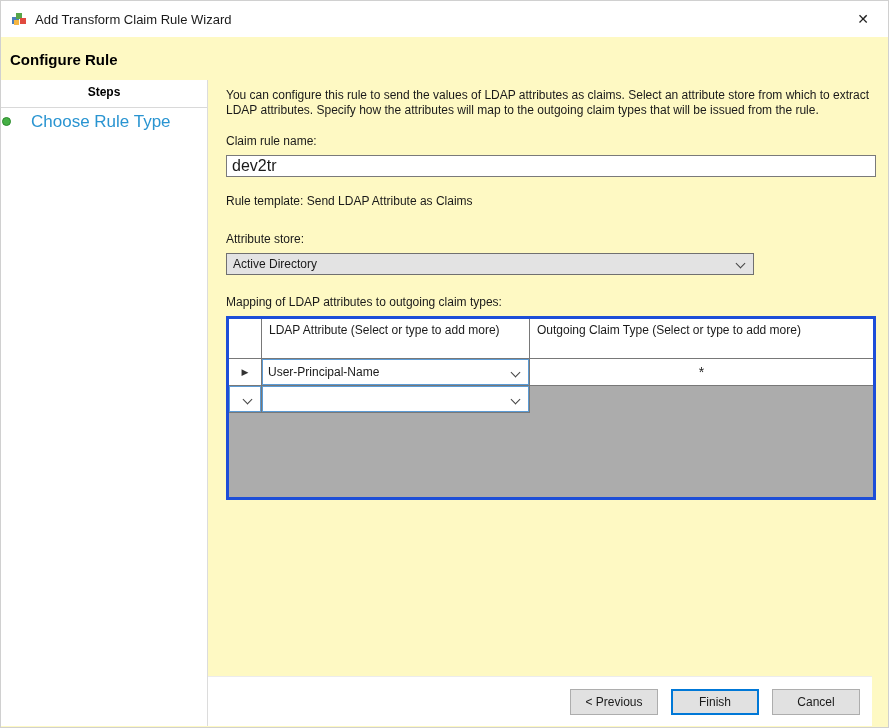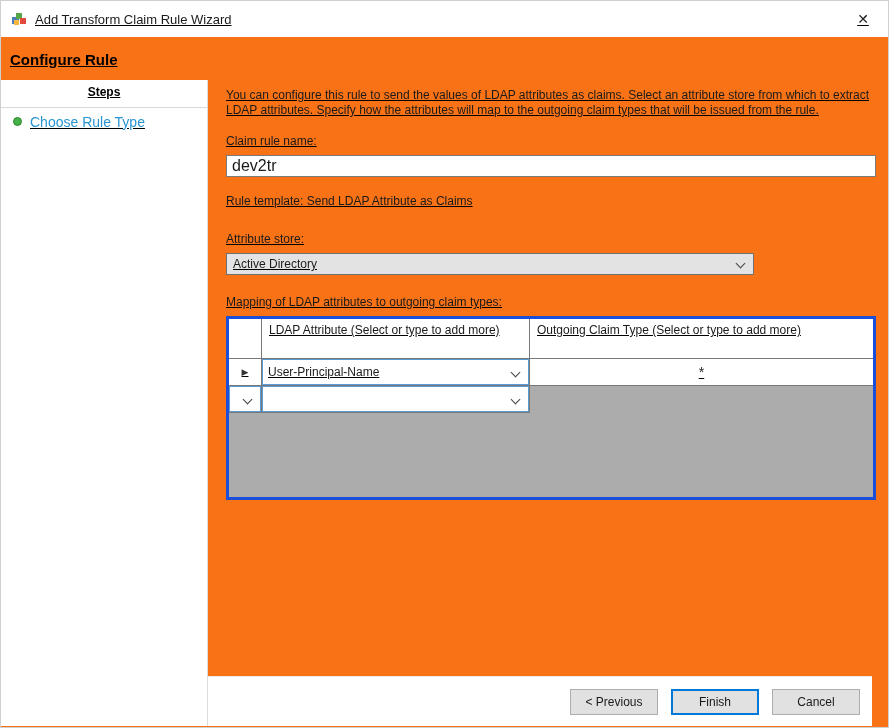--- a/index.html
+++ b/index.html
@@ -1,40 +1,40 @@
 <!DOCTYPE html>
 <html><head>
 <meta charset="utf-8">
 <style>
   * { box-sizing: border-box; }
   html,body { margin:0; padding:0; background:#fff; }
   body { font-family:"Liberation Sans", sans-serif; }
 
   .window {
-    width:889px; height:728px; position:relative; background:#f97316;
-    border:1px solid #d0d0d0; overflow:hidden;text-decoration:underline;
+    width:889px; height:728px; position:relative; background:#fef9c3;
+    border:1px solid #d0d0d0; overflow:hidden;
   }
 
   
   .titlebar { height:36px; display:flex; align-items:center; padding:0 10px; background:#fff; }
   .app-icon { width:16px; height:16px; flex-shrink:0; }
   .title-text { font-size:13px; color:#1a1a1a; margin-left:8px; }
   .close-btn { margin-left:auto; width:30px; height:30px; display:flex; align-items:center; justify-content:center;
     font-size:14px; color:#222; cursor:pointer; }
 
   
   .page-heading { font-size:15px; font-weight:bold; color:#000; padding:14px 10px 12px 9px; }
 
   
   .body { display:flex; height:calc(728px - 36px - 46px); }
 
   
   .sidebar { width:207px; flex-shrink:0; border-right:1px solid #dcdcdc; background:#fff; }
   .steps-header { font-size:12px; font-weight:bold; color:#000; padding:5px 9px 8px 9px; border-bottom:1px solid #d9d9d9;text-align:center; }
-  .step-item { display:flex; align-items:center; gap:8px; padding:0 12px; height:27px; font-size:14px; cursor:pointer; }
+  .step-item { display:flex; align-items:center; gap:20px; padding:0 1px; height:27px; font-size:17px; cursor:pointer; }
   .step-item.active { background:#d9d9d9; }
   .step-dot { width:9px; height:9px; border-radius:50%; background:#45b045; border:1px solid #2b8a2b; flex-shrink:0; }
   .step-label-link { color:#2994d1; }
   .step-label-current { color:#1a1a1a; }
 
   
   .main { flex:1; position:relative; padding:8px 12px 0 18px; }
   .desc { font-size:12px; color:#1a1a1a; line-height:15px; margin:0 0 6px 0; }
   .field-label { font-size:12px; color:#1a1a1a; margin:16px 0 7px 0; }
   .textbox { width:100%; height:22px; border:1px solid #7a7a7a; background:#fff; font-size:16px;

